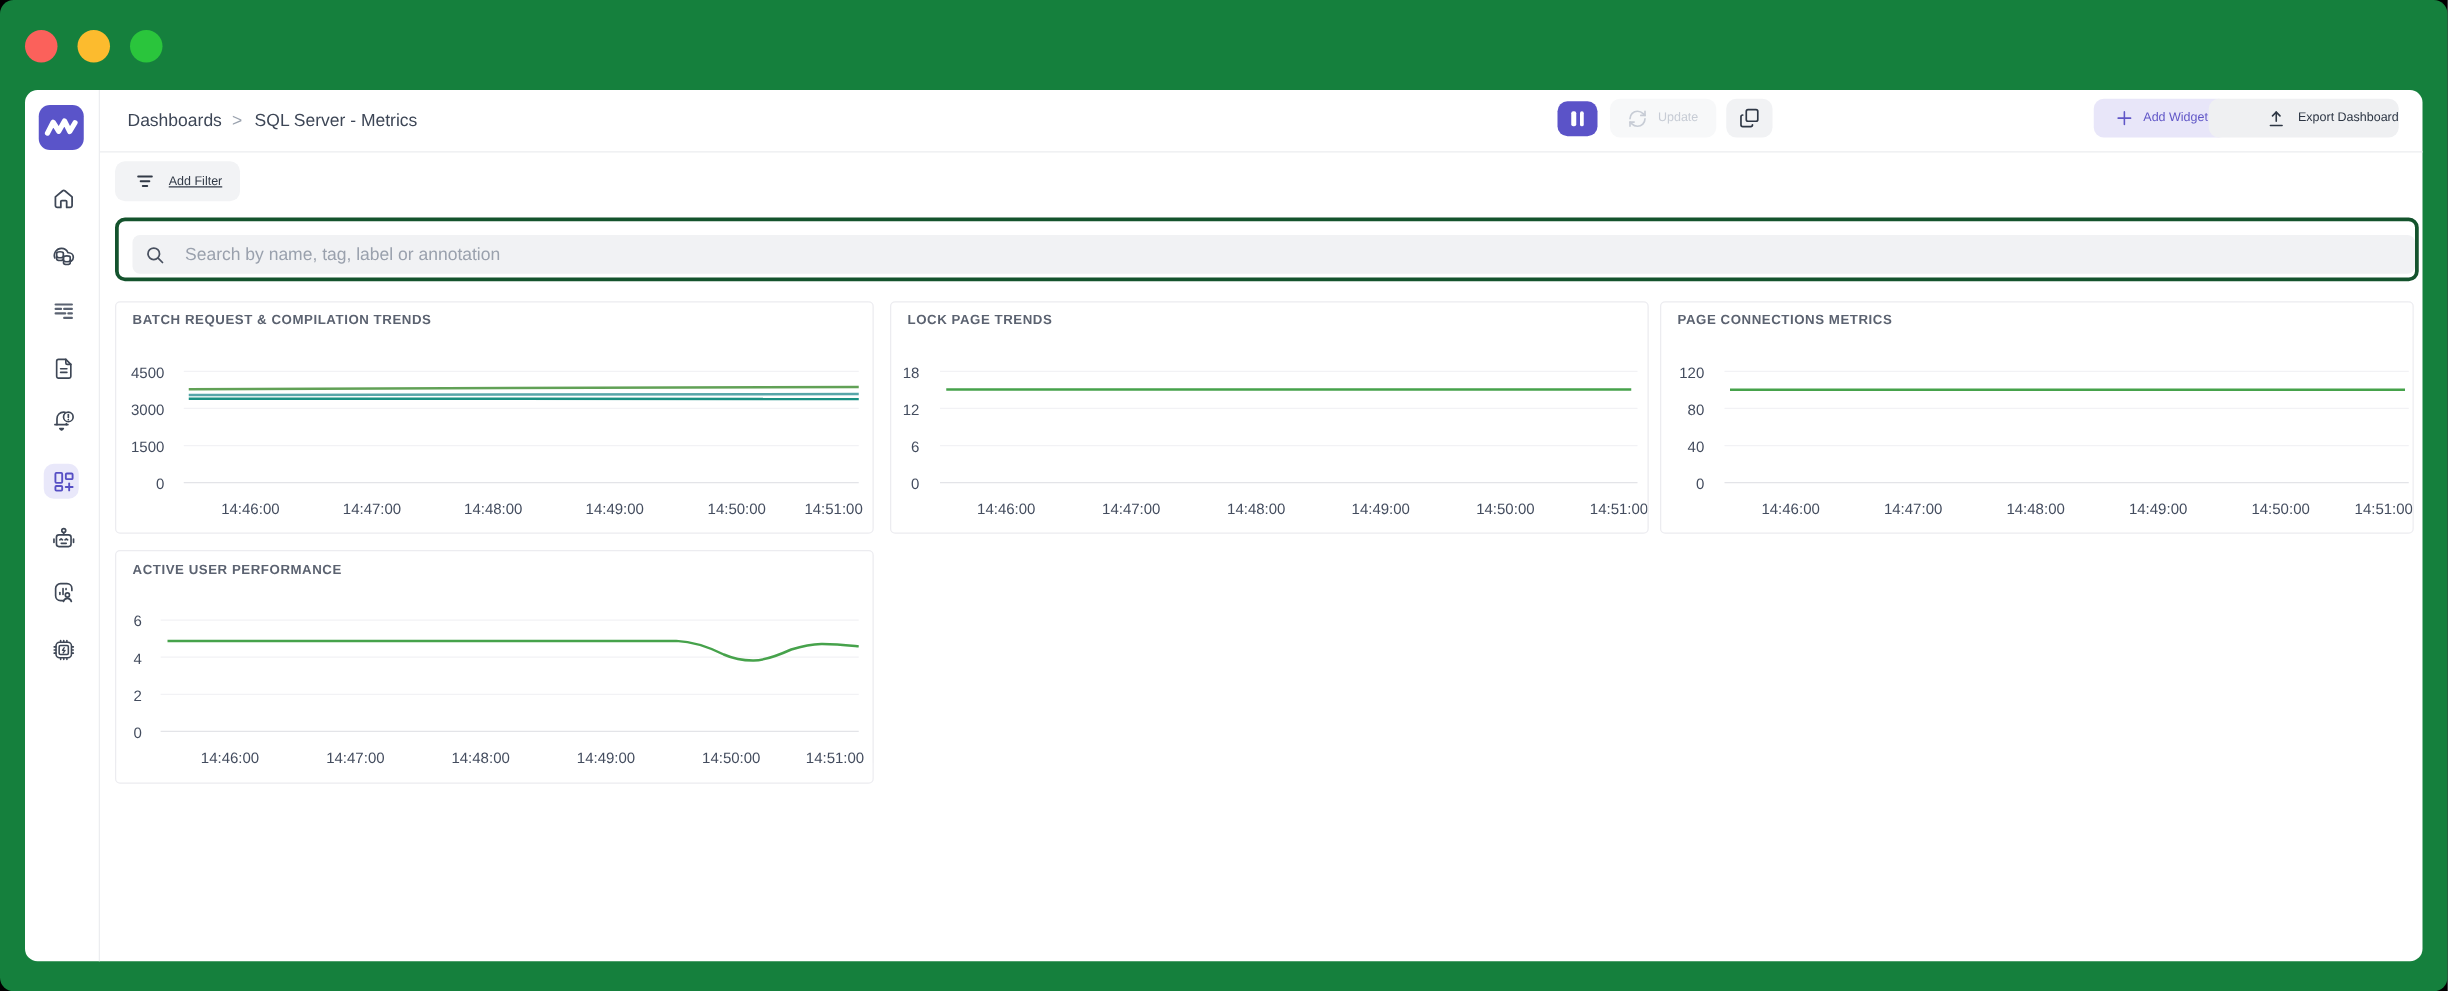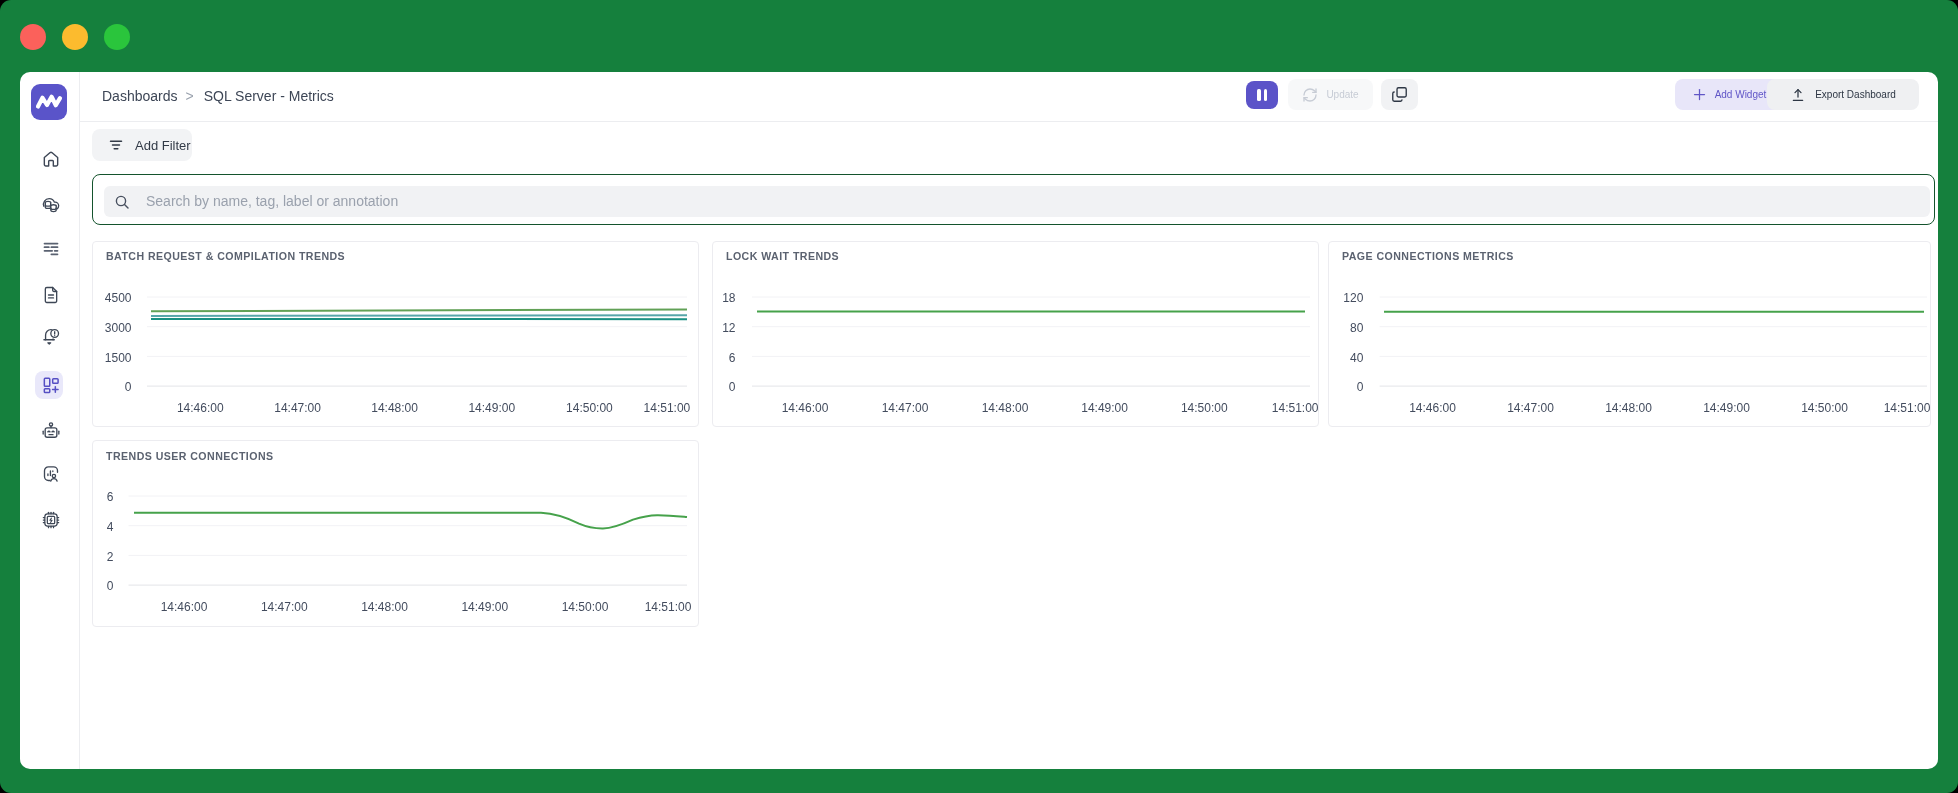--- a/index.html
+++ b/index.html
@@ -8,21 +8,21 @@
   .dot { position:absolute; width:26px; height:26px; border-radius:50%; top:24px; }
   .window { position:absolute; left:20px; top:72px; width:1918px; height:697px; background:#fff; border-radius:10px; }
   .abs { position:absolute; }
   .sidebar { position:absolute; left:0; top:0; width:60px; height:697px; border-right:1px solid #ecedf0; }
   .logo { position:absolute; left:11px; top:12px; width:36px; height:36px; border-radius:9px; background:#5a54c9; }
   .sideicon { position:absolute; left:21px; width:20px; height:20px; }
   .header { position:absolute; left:60px; top:0; right:0; height:50px; border-bottom:1px solid #ecedf0; }
   .crumb { position:absolute; top:16px; font-size:14px; color:#3d4656; white-space:nowrap; }
   .btn { position:absolute; top:7px; height:31px; border-radius:8px; display:flex; align-items:center; justify-content:center; font-size:10px; white-space:nowrap; }
   .addfilter { position:absolute; left:72px; top:57px; width:100px; height:32px; background:#f2f3f5; border-radius:8px; display:flex; align-items:center; font-size:14px; color:#323a47; white-space:nowrap; }
-  .searchwrap { position:absolute; left:72px; top:102px; width:1843px; height:51px; background:#fff; border:1px solid #14532d; border-radius:8px; }
+  .searchwrap { position:absolute; left:72px; top:102px; width:1843px; height:51px; background:#fff; border:3px solid #14532d; border-radius:8px; }
   .searchinput { position:absolute; left:11px; top:11px; width:1826px; height:31px; background:#f1f2f4; border-radius:6px; }
   .card { position:absolute; width:607px; height:186px; background:#fff; border:1px solid #ececf0; border-radius:4px; }
   .ctitle { position:absolute; left:13px; top:8.5px; font-size:10.6px; font-weight:bold; letter-spacing:0.45px; color:#5b6270; }
   .csvg { position:absolute; left:0; top:0; }
 </style>
 </head>
 <body>
 <div class="bg">
   <div class="dot" style="left:20px; background:#fb615b;"></div>
   <div class="dot" style="left:62px; background:#fcbb2e;"></div>
@@ -156,38 +156,38 @@
 
 
     <div class="btn" style="left:1629px;width:108px;background:#e8e6f9;color:#6056c7;margin-left:26px;">
       <svg width="15" height="15" viewBox="0 0 24 24" fill="none" stroke="#6056c7" stroke-width="2" stroke-linecap="round" style="margin-right:8px;">
         <path d="M12 4v16"></path>
           <path d="M4 12h16"></path>
       </svg>
       Add Widget
     </div>
 
-    <div class="btn" style="left:1747px;width:152px;background:#eff0f2;color:#2d3644;">
+    <div class="btn" style="left:1747px;width:152px;background:#eff0f2;color:#2d3644;justify-content:flex-end;">
       <svg width="16" height="16" viewBox="0 0 24 24" fill="none" stroke="#2d3644" stroke-width="1.9" stroke-linecap="round" stroke-linejoin="round" style="margin-right:9px;">
         <path d="M12 15V4"></path>
           <path d="M7.5 8.5 12 4l4.5 4.5"></path>
           <path d="M5 20h14"></path>
       </svg>
       Export Dashboard
     </div>
 
     <div class="addfilter">
       <svg style="margin-left:16px;flex:none;" width="16" height="16" viewBox="0 0 16 16">
         <g stroke="#323a47" stroke-width="1.5" stroke-linecap="round">
           <line x1="2.5" y1="4.2" x2="13.5" y2="4.2"></line>
           <line x1="4.5" y1="8" x2="11.5" y2="8"></line>
           <line x1="6.2" y1="11.8" x2="9.8" y2="11.8"></line>
         </g>
       </svg>
-      <span style="margin-left:11px;font-size:13px;">Add Filter</span>
+      <span style="margin-left:11px;font-size:10px;text-decoration:underline;">Add Filter</span>
     </div>
 
     <div class="searchwrap">
       <div class="searchinput">
         <svg style="position:absolute;left:10px;top:8px;" width="16" height="16" viewBox="0 0 16 16">
           <circle cx="7" cy="7" r="4.6" fill="none" stroke="#48505f" stroke-width="1.4"></circle>
           <line x1="10.5" y1="10.5" x2="14" y2="14" stroke="#48505f" stroke-width="1.4" stroke-linecap="round"></line>
         </svg>
         <span style="position:absolute;left:42px;top:7px;font-size:14px;color:#9aa1ad;">Search by name, tag, label or annotation</span>
       </div>
@@ -216,21 +216,21 @@
           <text x="496.4" y="169.5">14:50:00</text>
           <text x="573.9" y="169.5">14:51:00</text>
         </g>
         <path d="M58 69.3 L594 67.5" fill="none" stroke="#61a156" stroke-width="2"></path>
         <path d="M58 74 L594 73.2" fill="none" stroke="#57a6a9" stroke-width="2"></path>
         <path d="M58 76.9 L594 77.2" fill="none" stroke="#1b9183" stroke-width="2"></path>
       </svg>
     </div>
 
     <div class="card" style="left:692px;top:168.5px;">
-      <div class="ctitle">LOCK WAIT TRENDS</div>
+      <div class="ctitle">LOCK PAGE TRENDS</div>
       <svg class="csvg" width="605" height="184" viewBox="0 0 605 184">
         <g stroke="#f2f2f5" stroke-width="1">
           <line x1="39" y1="55" x2="597" y2="55"></line>
           <line x1="39" y1="84.7" x2="597" y2="84.7"></line>
           <line x1="39" y1="114.4" x2="597" y2="114.4"></line>
         </g>
         <line x1="39" y1="144.1" x2="597" y2="144.1" stroke="#e3e4e8" stroke-width="1"></line>
         <g font-size="12" fill="#434c5e" text-anchor="end">
           <text x="22.5" y="60.2">18</text>
           <text x="22.5" y="89.9">12</text>
@@ -270,21 +270,21 @@
           <text x="299.5" y="169.5">14:48:00</text>
           <text x="397.5" y="169.5">14:49:00</text>
           <text x="495.5" y="169.5">14:50:00</text>
           <text x="578" y="169.5">14:51:00</text>
         </g>
         <path d="M55 69.7 L595 69.7" fill="none" stroke="#46a24b" stroke-width="2"></path>
       </svg>
     </div>
 
     <div class="card" style="left:72px;top:368px;height:186.5px;">
-      <div class="ctitle">TRENDS USER CONNECTIONS</div>
+      <div class="ctitle">ACTIVE USER PERFORMANCE</div>
       <svg class="csvg" width="605" height="184.5" viewBox="0 0 605 184.5">
         <g stroke="#f2f2f5" stroke-width="1">
           <line x1="35.5" y1="55" x2="594" y2="55"></line>
           <line x1="35.5" y1="84.7" x2="594" y2="84.7"></line>
           <line x1="35.5" y1="114.4" x2="594" y2="114.4"></line>
         </g>
         <line x1="35.5" y1="144.1" x2="594" y2="144.1" stroke="#e3e4e8" stroke-width="1"></line>
         <g font-size="12" fill="#434c5e" text-anchor="end">
           <text x="20.4" y="60.2">6</text>
           <text x="20.4" y="89.9">4</text>

